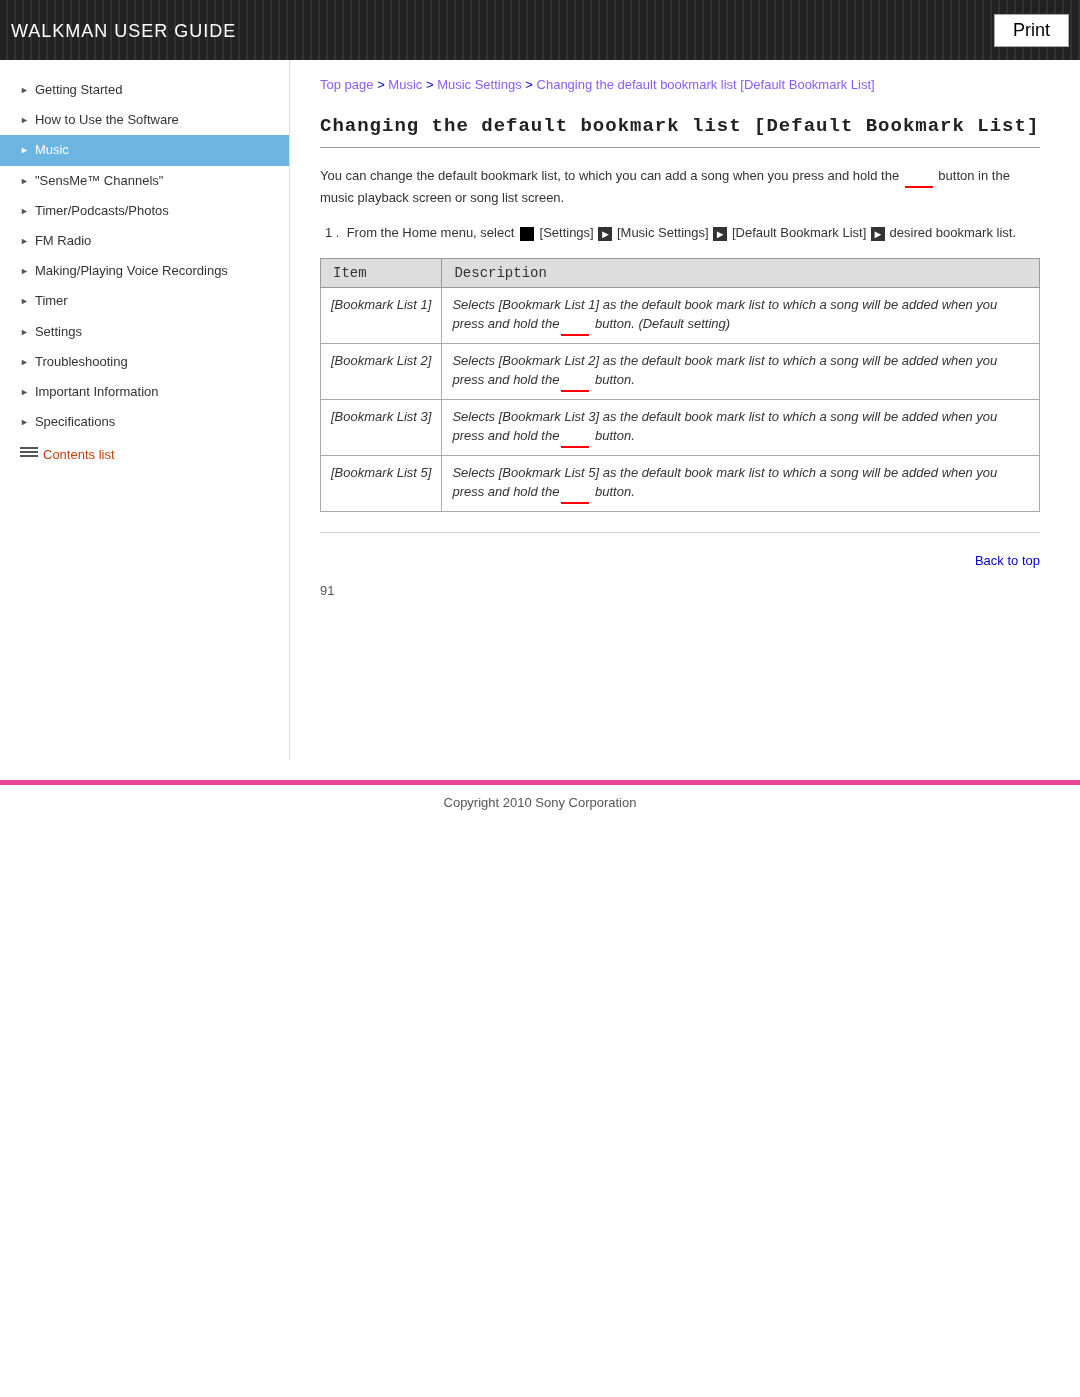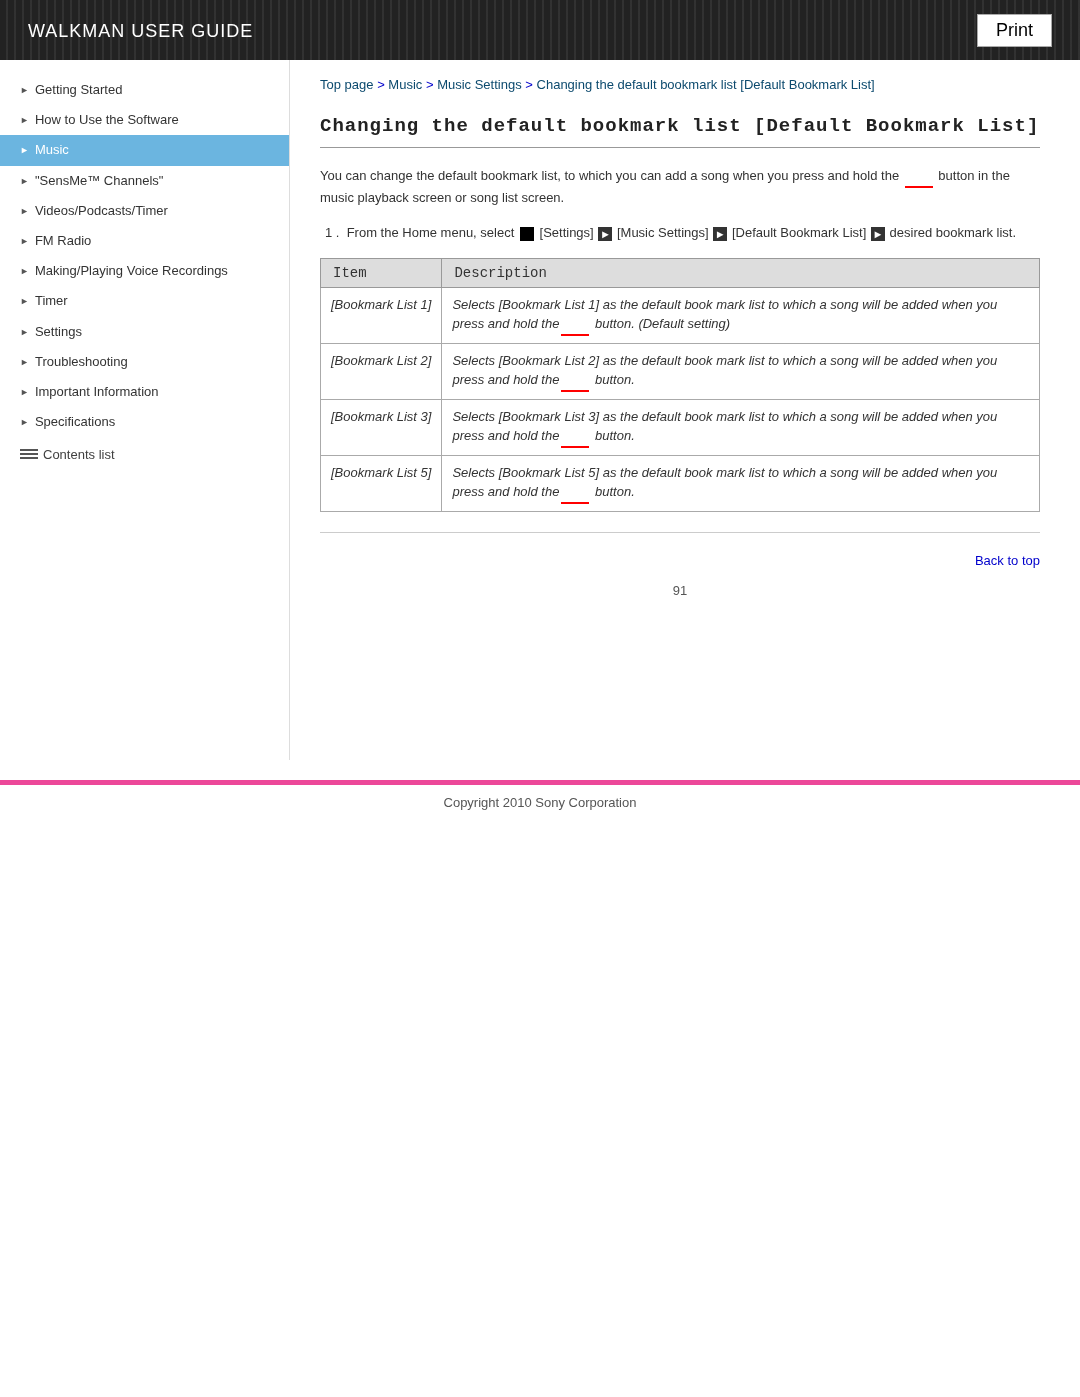--- a/index.html
+++ b/index.html
@@ -10,21 +10,21 @@
       background: #fff;
       width: 1080px;
     }
 
     
     .header {
       background: #222;
       display: flex;
       align-items: center;
       justify-content: space-between;
-      padding: 0 28px;
+      padding: 0 11px;
       height: 60px;
       position: relative;
       overflow: hidden;
     }
     .header-stripes {
       position: absolute;
       top: 0; left: 0; right: 0; bottom: 0;
       background: repeating-linear-gradient(
         90deg,
         transparent,
@@ -89,23 +89,22 @@
       font-size: 9px;
       margin-right: 6px;
       margin-top: 3px;
       color: #555;
       flex-shrink: 0;
     }
     .sidebar-label { line-height: 1.4; }
 
     .contents-link {
       display: flex;
-      align-items: center;
       padding: 10px 15px 5px 20px;
-      color: #404040;
+      color: #c2410c;
       cursor: pointer;
       font-size: 13px;
       text-decoration: none;
     }
     .contents-icon {
       display: inline-block;
       width: 18px;
       height: 12px;
       margin-right: 5px;
       background: repeating-linear-gradient(
@@ -122,21 +121,21 @@
       padding: 15px 40px 30px 30px;
     }
 
     
     .breadcrumb {
       color: #0000cc;
       font-size: 13px;
       margin-bottom: 20px;
       line-height: 1.5;
     }
-    .breadcrumb a { color: #0c4a6e; text-decoration: none; }
+    .breadcrumb a { color: #8b5cf6; text-decoration: none; }
 
     
     .page-title {
       font-size: 19px;
       font-weight: bold;
       font-family: 'Courier New', monospace;
       letter-spacing: 1px;
       border-bottom: 1px solid #999;
       padding-bottom: 10px;
       margin-bottom: 18px;
@@ -233,21 +232,20 @@
     .page-footer {
       text-align: center;
       color: #555;
       font-size: 13px;
       margin-top: 20px;
       padding: 10px;
       border-top: 5px solid #ec4899;
     }
 
     .page-number {
-      text-align: center;
       color: #555;
       font-size: 13px;
       margin-top: 15px;
     }
   </style>
 </head>
 <body>
 
 <header class="header">
   <div class="header-stripes"></div>
@@ -276,21 +274,21 @@
       <span class="sidebar-label">Music</span>
     </div>
 
     <div class="sidebar-item">
       <span class="sidebar-arrow">►</span>
       <span class="sidebar-label">"SensMe™ Channels"</span>
     </div>
 
     <div class="sidebar-item">
       <span class="sidebar-arrow">►</span>
-      <span class="sidebar-label">Videos/Podcasts/Timer</span>
+      <span class="sidebar-label">Timer/Podcasts/Photos</span>
     </div>
 
     <div class="sidebar-item">
       <span class="sidebar-arrow">►</span>
       <span class="sidebar-label">FM Radio</span>
     </div>
 
     <div class="sidebar-item">
       <span class="sidebar-arrow">►</span>
       <span class="sidebar-label">Making/Playing Voice Recordings</span>

